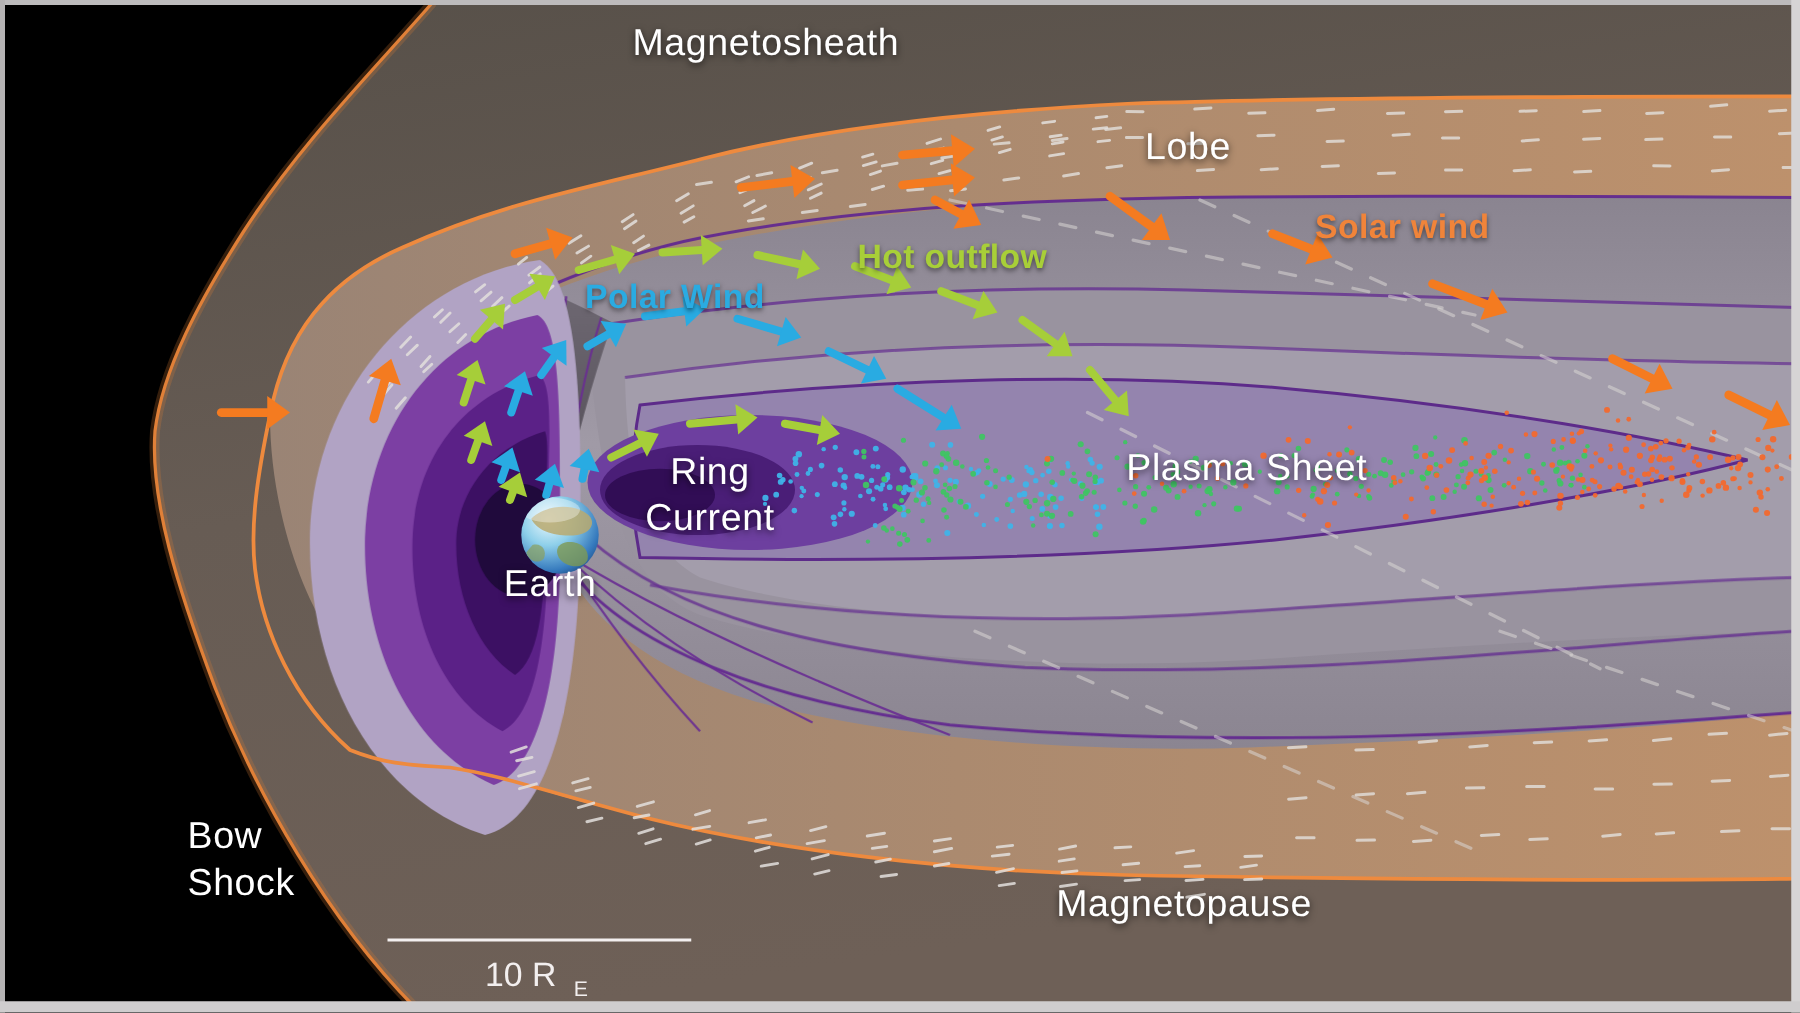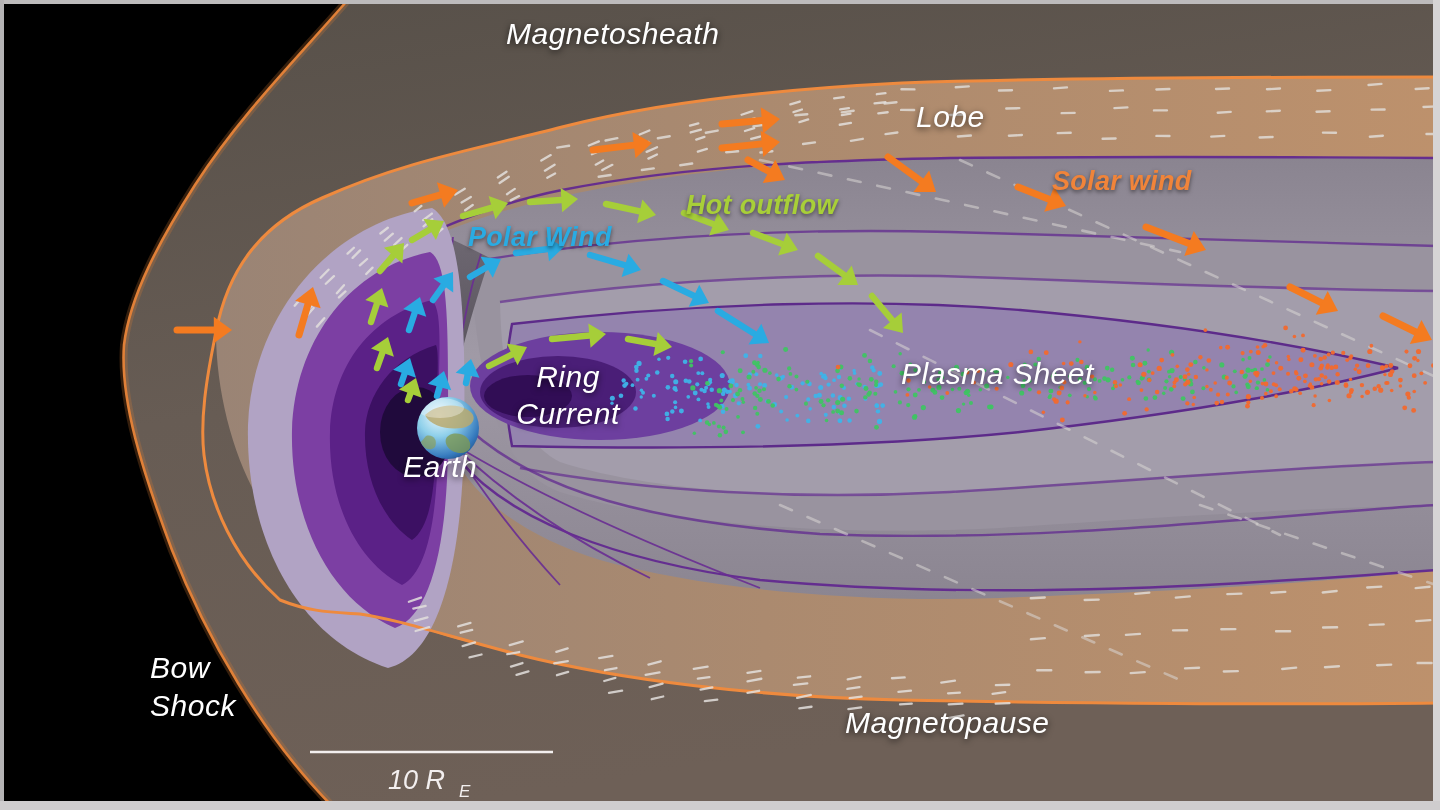--- a/index.html
+++ b/index.html
@@ -1,16 +1,16 @@
 <!DOCTYPE html>
 <html><head>
 <meta charset="utf-8">
 <style>
   html,body{margin:0;padding:0;background:#000;width:1440px;height:810px;overflow:hidden;}
-  #stage{position:relative;width:1440px;height:592px;background:#e5e5e5;font-style:italic;}
+  #stage{position:relative;width:1440px;height:592px;background:#e5e5e5;}
   svg{position:absolute;left:0;top:0;}
   text{font-family:"Liberation Sans","DejaVu Sans",sans-serif;}
   .lbl-white{fill:#ffffff;font-size:30px;font-weight:500;letter-spacing:.5px;
              filter:drop-shadow(0 2px 3px rgba(0,0,0,.65));}
   .lbl-color{font-size:27px;font-weight:700;letter-spacing:.3px;
              filter:drop-shadow(0 2px 2px rgba(0,0,0,.5));}
   .lbl-scale{fill:#f3efef;font-size:27px;font-weight:500;}
   .lbl-scale-sub{fill:#f3efef;font-size:17px;font-weight:500;}
 </style>
 </head>

